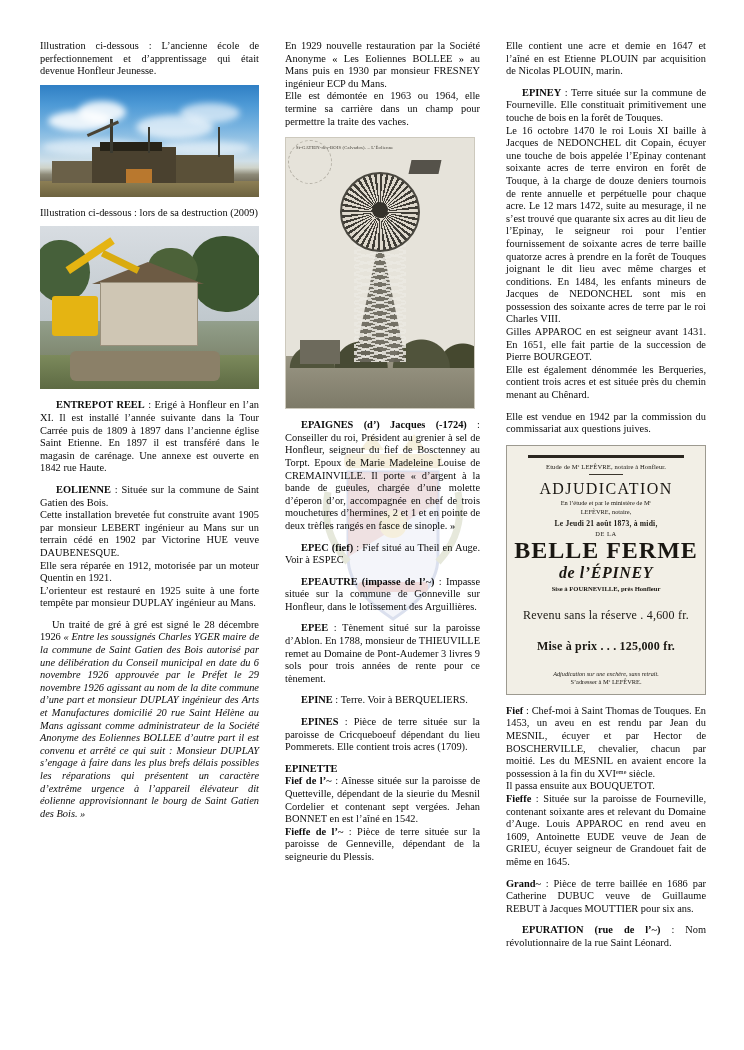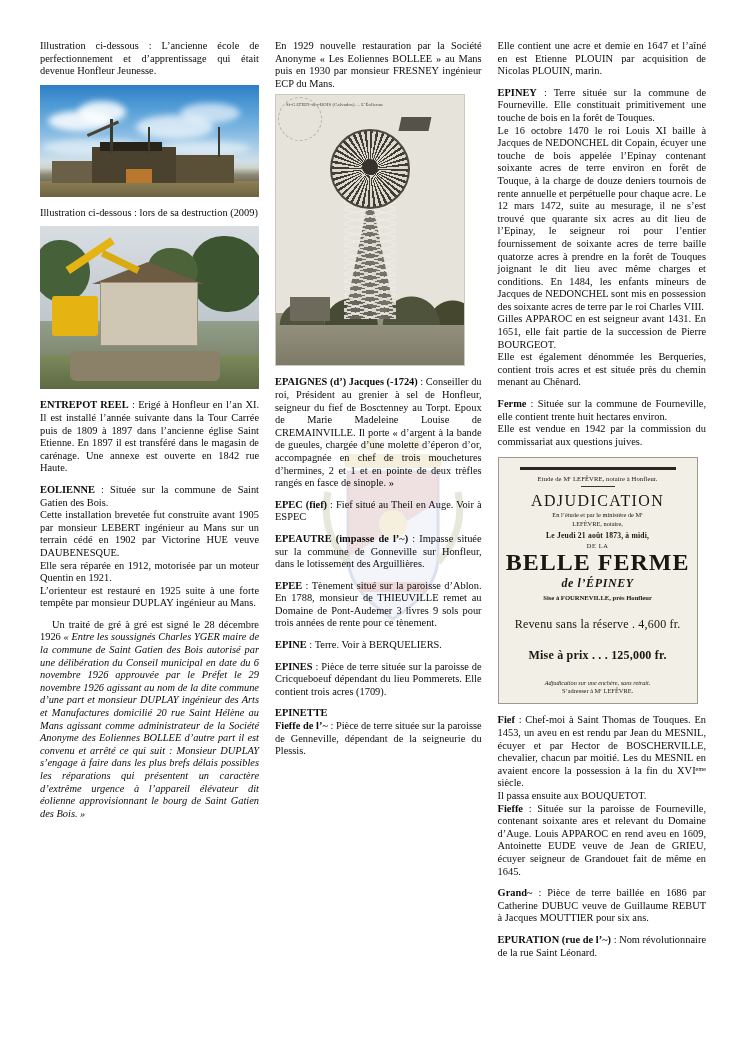--- a/index.html
+++ b/index.html
@@ -19,42 +19,42 @@
   .page {
     position: absolute;
     left: 0; top: 0;
     width: 744px; height: 1050px;
     box-sizing: border-box;
     padding: 40px 38px 30px 40px;
   }
 
   .columns {
     display: flex;
-    gap: 16px;
+    gap: 26px;
     height: 980px;
   }
   .col {
     width: 225px;
     position: relative;
     z-index: 2;
   }
   .col.mid { width: 224px; }
   .col.right { width: 226px; }
 
   p.t {
     margin: 0 0 9px 0;
     font-size: 10.4px;
     line-height: 12.6px;
     text-align: justify;
     text-justify: inter-word;
     hyphens: none;
   }
   p.t.tight { margin-bottom: 0; }
   p.indent { text-indent: 12px; }
-  .hw { font-weight: bold; }
+  .hw { font-weight: bold; margin-left: 16px; }
   .sub { font-weight: bold; }
 
   .caption {
     margin: 0 0 7px 0;
     font-size: 10.4px;
     line-height: 12.6px;
     text-align: justify;
   }
 
   
@@ -274,21 +274,21 @@
     font-size: 7.6px; font-weight: bold; letter-spacing: .2px; margin: 3px 0 2px 0;
   }
   .poster .p-dela {
     font-size: 6.4px; letter-spacing: .6px; margin-bottom: 1px;
   }
   .poster .p-belle {
     font-size: 24px; font-weight: bold; letter-spacing: 1px;
     line-height: 25px; margin: 1px 0 0 0;
   }
   .poster .p-epiney {
-    font-size: 12px; font-style: italic; font-weight: bold;
+    font-size: 16px; font-style: italic; font-weight: bold;
     letter-spacing: .6px; margin: 1px 0 3px 0;
   }
   .poster .p-sise {
     font-size: 6.6px; font-weight: bold; margin-bottom: 4px;
   }
   .poster .p-row {
     font-size: 12px; margin: 16px 0; letter-spacing: .2px;
   }
   .poster .p-row.b { font-weight: bold; }
   .poster .p-foot {
@@ -363,20 +363,21 @@
       <p class="t tight">Cette installation brevetée fut construite avant 1905 par monsieur LEBERT ingénieur au Mans sur un terrain cédé en 1902 par Victorine HUE veuve DAUBENESQUE.</p>
       <p class="t tight">Elle sera réparée en 1912, motorisée par un moteur Quentin en 1921.</p>
       <p class="t">L’orienteur est restauré en 1925 suite à une forte tempête par monsieur DUPLAY ingénieur au Mans.</p>
 
       <p class="t indent"><span>Un traité de gré à gré est signé le 28 décembre 1926 </span><span class="ital" style="font-style:italic">« Entre les soussignés Charles YGER maire de la commune de Saint Gatien des Bois autorisé par une délibération du Conseil municipal en date du 6 novembre 1926 approuvée par le Préfet le 29 novembre 1926 agissant au nom de la dite commune d’une part et monsieur DUPLAY ingénieur des Arts et Manufactures domicilié 20 rue Saint Hélène au Mans agissant comme administrateur de la Société Anonyme des Eoliennes BOLLEE d’autre part il est convenu et arrêté ce qui suit : Monsieur DUPLAY s’engage à faire dans les plus brefs délais possibles les réparations qui présentent un caractère d’extrême urgence à l’appareil élévateur dit éolienne approvisionnant le bourg de Saint Gatien des Bois. »</span></p>
     </div>
 
     <div class="col mid">
 
       <p class="t tight">En 1929 nouvelle restauration par la Société Anonyme « Les Eoliennes BOLLEE » au Mans puis en 1930 par monsieur FRESNEY ingénieur ECP du Mans.</p>
+      <p class="t">Elle est démontée en 1963 ou 1964, elle termine sa carrière dans un champ pour permettre la traite des vaches.</p>
 
       <div class="photo ph3">
         <div class="pcstamp"></div>
         <div class="pcline">St-GATIEN-des-BOIS (Calvados). – L’Éolienne</div>
         <div class="groundp"></div>
         <div class="bushes"></div>
         <div class="tower"></div>
         <div class="lattice"></div>
         <div class="shed"></div>
         <div class="rotor"></div>
@@ -391,35 +392,35 @@
       <p class="t"><span class="hw">EPEAUTRE (impasse de l’~)</span><span> : Impasse située sur la commune de Gonneville sur Honfleur, dans le lotissement des Arguillières.</span></p>
 
       <p class="t"><span class="hw">EPEE</span><span> : Tènement situé sur la paroisse d’Ablon. En 1788, monsieur de THIEUVILLE remet au Domaine de Pont-Audemer 3 livres 9 sols pour trois années de rente pour ce tènement.</span></p>
 
       <p class="t"><span class="hw">EPINE</span><span> : Terre. Voir à BERQUELIERS.</span></p>
 
       <p class="t"><span class="hw">EPINES</span><span> : Pièce de terre située sur la paroisse de Cricqueboeuf dépendant du lieu Pommerets. Elle contient trois acres (1709).</span></p>
 
       <p class="t tight hw">EPINETTE</p>
 
+      <p class="t tight"><span class="sub">Fief de l’~</span><span> : Aînesse située sur la paroisse de Quetteville, dépendant de la sieurie du Mesnil Cordelier et contenant sept vergées. Jehan BONNET en est l’aîné en 1542.</span></p>
 
       <p class="t"><span class="sub">Fieffe de l’~</span><span> : Pièce de terre située sur la paroisse de Genneville, dépendant de la seigneurie du Plessis.</span></p>
     </div>
 
     <div class="col right">
 
       <p class="t">Elle contient une acre et demie en 1647 et l’aîné en est Etienne PLOUIN par acquisition de Nicolas PLOUIN, marin.</p>
 
       <p class="t tight"><span class="hw">EPINEY</span><span> : Terre située sur la commune de Fourneville. Elle constituait primitivement une touche de bois en la forêt de Touques.</span></p>
 
       <p class="t tight">Le 16 octobre 1470 le roi Louis XI baille à Jacques de NEDONCHEL dit Copain, écuyer une touche de bois appelée l’Epinay contenant soixante acres de terre environ en forêt de Touque, à la charge de douze deniers tournois de rente annuelle et perpétuelle pour chaque acre. Le 12 mars 1472, suite au mesurage, il ne s’est trouvé que quarante six acres au dit lieu de l’Epinay, le seigneur roi pour l’entier fournissement de soixante acres de terre baille quatorze acres à prendre en la forêt de Touques joignant le dit lieu avec même charges et conditions. En 1484, les enfants mineurs de Jacques de NEDONCHEL sont mis en possession des soixante acres de terre par le roi Charles VIII.</p>
       <p class="t tight">Gilles APPAROC en est seigneur avant 1431. En 1651, elle fait partie de la succession de Pierre BOURGEOT.</p>
       <p class="t">Elle est également dénommée les Berqueries, contient trois acres et est située près du chemin menant au Chênard.</p>
 
-      <p class="t tight"><span class="sub">Ferme</span><span> : Située sur la commune de Fourneville, elle contient trente huit hectares environ.</span></p>
 
       <p class="t">Elle est vendue en 1942 par la commission du commissariat aux questions juives.</p>
 
 
       <div class="poster">
         <div class="rule"></div>
         <div class="p-notary">Etude de Mᵉ LEFÊVRE, notaire à Honfleur.</div>
         <div class="rule thin"></div>
         <div class="p-adj">ADJUDICATION</div>
         <div class="p-etude">En l’étude et par le ministère de Mᵉ</div>

